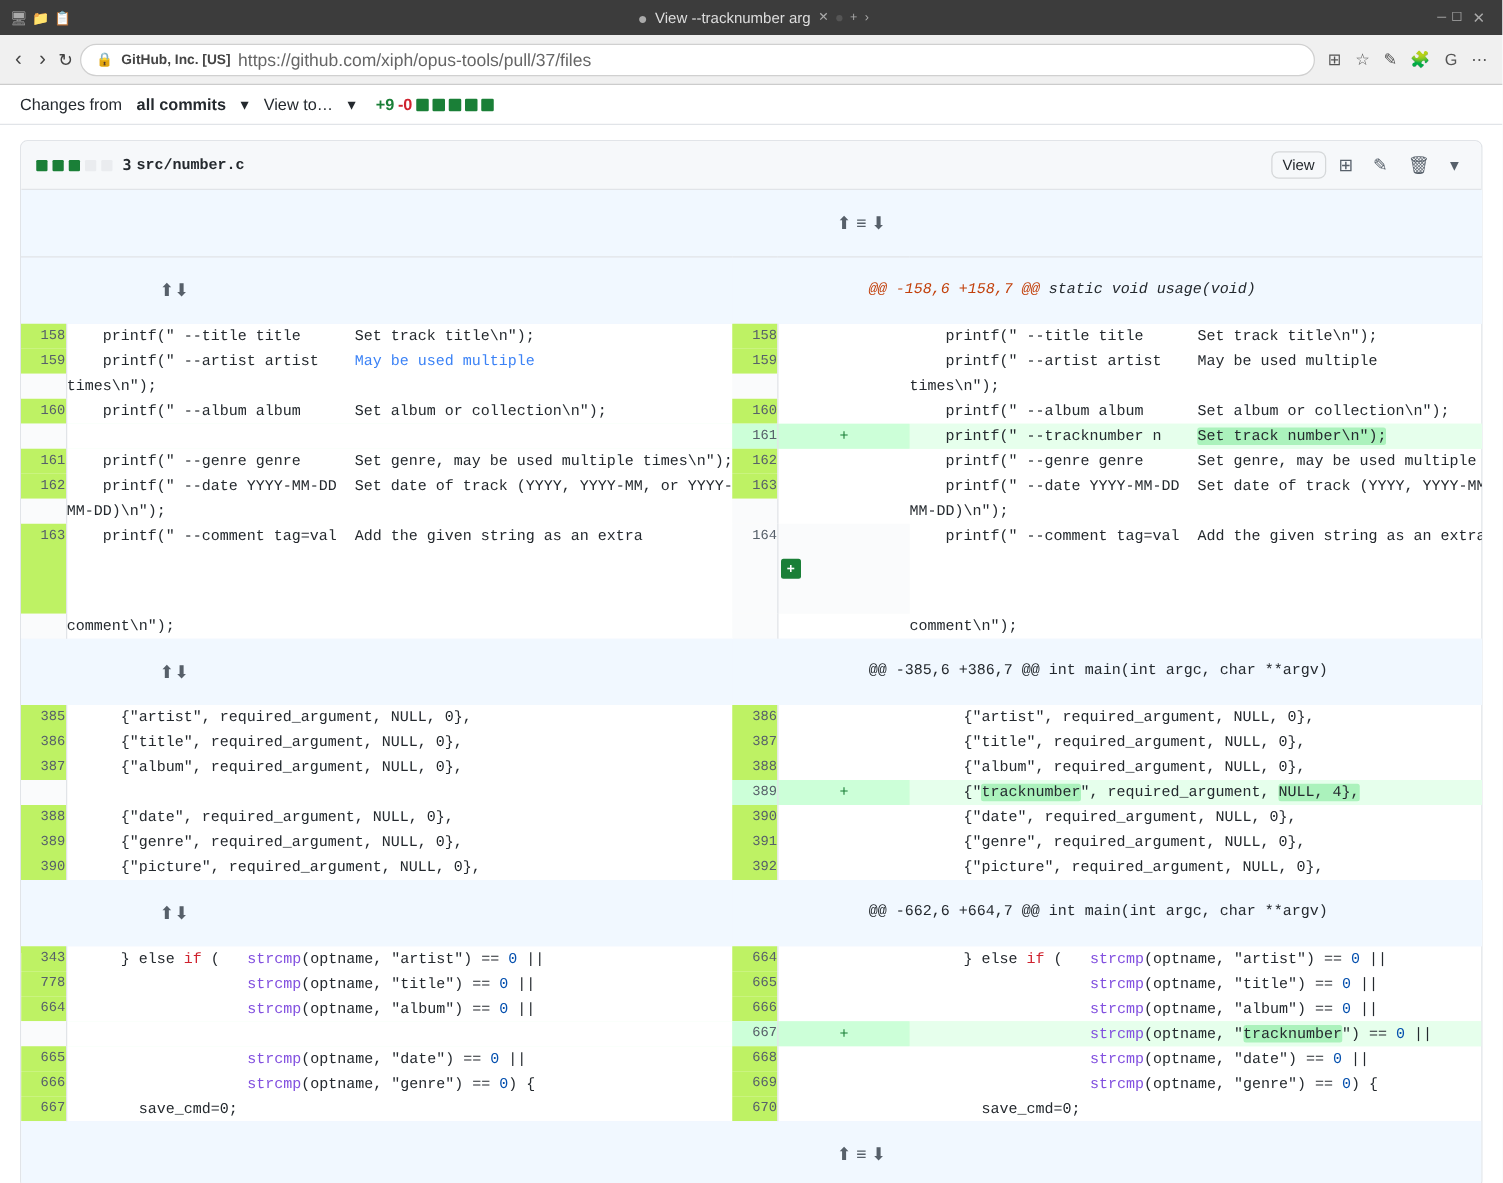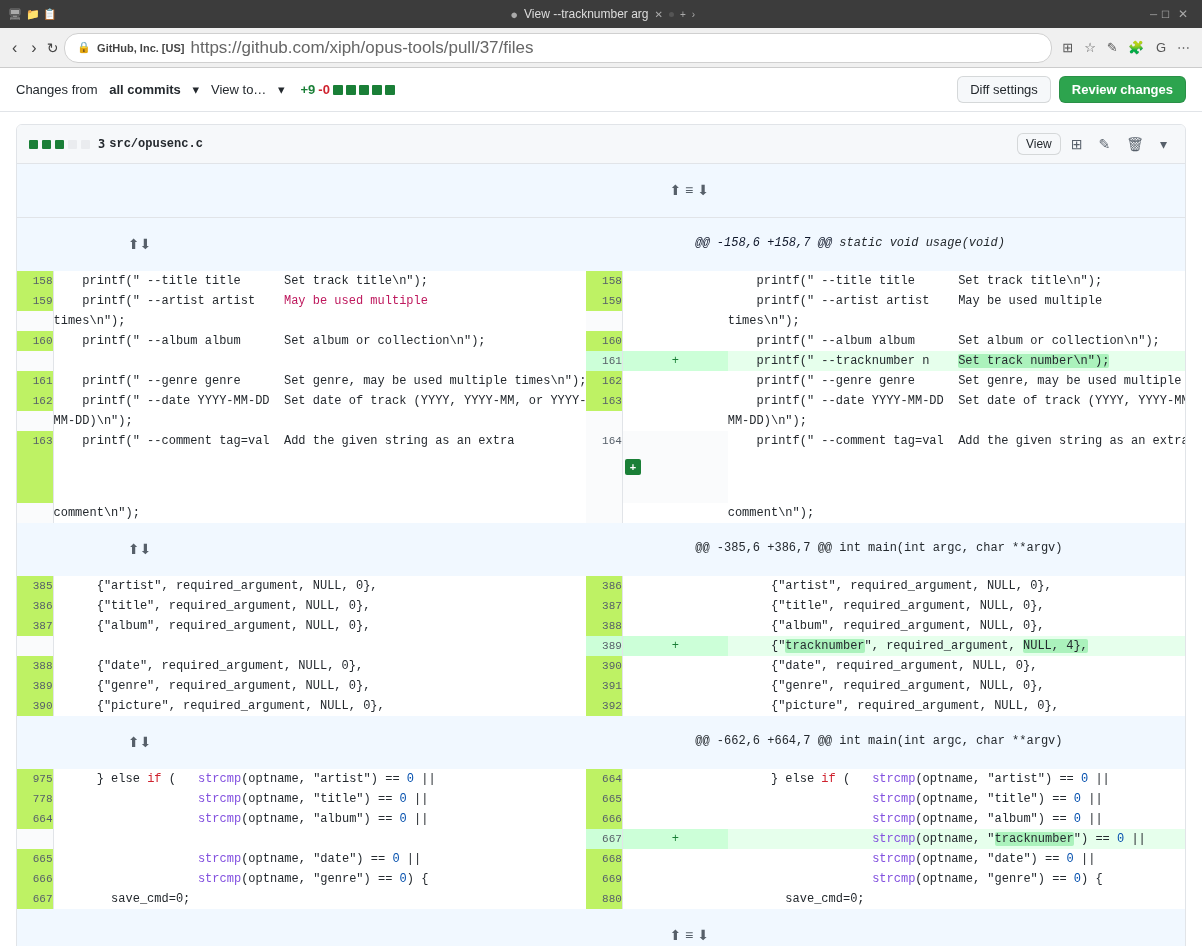--- a/index.html
+++ b/index.html
@@ -26,21 +26,21 @@
     .file-name { font-size: 12px; font-family: 'SFMono-Regular', Consolas, 'Liberation Mono', Menlo, monospace; color: #24292e; font-weight: 600; }
     .file-actions { margin-left: auto; display: flex; gap: 4px; }
     .file-action-btn { background: #f6f8fa; border: 1px solid rgba(27,31,36,0.15); border-radius: 6px; padding: 3px 8px; font-size: 12px; cursor: pointer; color: #24292e; }
     .icon-btn { background: none; border: none; color: #57606a; cursor: pointer; padding: 3px 6px; font-size: 14px; }
 
     
     .diff-table { width: 100%; border-collapse: collapse; font-family: 'SFMono-Regular', Consolas, 'Liberation Mono', Menlo, monospace; font-size: 12px; }
     .diff-table td { padding: 0; vertical-align: top; white-space: pre; }
     .hunk-header { background: #f1f8ff; color: #57606a; font-style: italic; }
     .hunk-header td { padding: 4px 8px; border-top: 1px solid #e1e4e8; }
-    .hunk-header .hunk-text { color: #0f172a; }
+    .hunk-header .hunk-text { color: #c2410c; }
     .hunk-header .fn-name { color: #24292e; }
     .line-num { color: #57606a; text-align: right; padding: 0 8px; min-width: 36px; user-select: none; border-right: 1px solid #e1e4e8; background: #fafbfc; font-size: 11px; line-height: 20px; }
     .line-content { padding: 0 8px; line-height: 20px; color: #24292e; }
     .line-add { background: #e6ffec; }
     .line-add .line-num { background: #ccffd8; }
     .line-add .line-content { background: #e6ffec; }
     .line-add-marker { background: #ccffd8; color: #1a7f37; text-align: center; min-width: 16px; padding: 0 4px; line-height: 20px; }
     .line-normal .line-num { background: #bef264; }
     .line-marker { min-width: 16px; padding: 0 4px; text-align: center; line-height: 20px; color: #57606a; }
     .keyword { color: #cf222e; }
@@ -63,21 +63,21 @@
 
     
     .win-titlebar { background: #3c3c3c; display: flex; align-items: center; padding: 0 8px; height: 28px; }
     .nav-bar { background: #f0f0f0; display: flex; align-items: center; padding: 4px 8px; gap: 6px; height: 40px; border-bottom: 1px solid #ccc; }
     .nav-arrow { background: none; border: none; color: #444; font-size: 16px; cursor: pointer; padding: 2px 4px; border-radius: 3px; }
     .nav-arrow:disabled { color: #aaa; cursor: default; }
     .nav-reload { background: none; border: none; color: #444; font-size: 14px; cursor: pointer; }
     .url-bar { flex: 1; background: white; border: 1px solid #d0d0d0; border-radius: 14px; padding: 4px 12px; font-size: 12px; display: flex; align-items: center; gap: 6px; }
     .url-lock { color: #1a7f37; font-size: 11px; }
     .url-site { color: #444; font-weight: 600; font-size: 11px; }
-    .url-path { color: #666; font-size: 17px; }
+    .url-path { color: #666; font-size: 14px; }
     .nav-extras { display: flex; gap: 3px; }
     .nav-extra-btn { background: none; border: none; color: #555; font-size: 13px; cursor: pointer; padding: 2px 4px; }
     .win-min-btn { background: none; border: none; color: #aaa; font-size: 10px; cursor: pointer; padding: 2px; }
     .win-max-btn { background: none; border: none; color: #aaa; font-size: 10px; cursor: pointer; padding: 2px; }
     .win-x-btn { background: none; border: none; color: #aaa; font-size: 12px; cursor: pointer; padding: 2px 6px; }
     .win-bar-right { display: flex; align-items: center; }
   </style>
 </head>
 <body>
 
@@ -135,38 +135,34 @@
     <div class="diff-stats">
       <span class="additions">+9</span>
       <span class="deletions">-0</span>
       <span class="stat-block green"></span>
       <span class="stat-block green"></span>
       <span class="stat-block green"></span>
       <span class="stat-block green"></span>
       <span class="stat-block green"></span>
     </div>
 
-    <div class="toolbar-right">
-      <button class="btn btn-default">Diff settings</button>
-      <button class="btn btn-success">Review changes</button>
-    </div>
   </div>
 
   <div class="file-container">
 
     <div class="file-header">
       <div style="display:flex;align-items:center;gap:4px;margin-right:8px;">
         <span style="background:#1a7f37;width:9px;height:9px;border-radius:1px;display:inline-block;"></span>
         <span style="background:#1a7f37;width:9px;height:9px;border-radius:1px;display:inline-block;"></span>
         <span style="background:#1a7f37;width:9px;height:9px;border-radius:1px;display:inline-block;"></span>
         <span style="background:#eaecef;width:9px;height:9px;border-radius:1px;display:inline-block;"></span>
         <span style="background:#eaecef;width:9px;height:9px;border-radius:1px;display:inline-block;"></span>
       </div>
       <span style="font-size:12px;font-weight:600;font-family:monospace;margin-right:4px;">3</span>
-      <span class="file-name">src/opusenc.c</span>
+      <span class="file-name">src/number.c</span>
       <div class="file-actions">
         <button class="file-action-btn">View</button>
         <button class="icon-btn">⊞</button>
         <button class="icon-btn">✎</button>
         <button class="icon-btn">🗑</button>
         <button class="icon-btn">▾</button>
       </div>
     </div>
 
     <div class="diff-wrapper">
@@ -191,21 +187,21 @@
           <tr class="line-normal">
             <td class="line-num">158</td>
             <td class="line-content">    printf(" --title title      Set track title\n");</td>
             <td class="line-num">158</td>
             <td class="line-marker"></td>
             <td class="line-content">    printf(" --title title      Set track title\n");</td>
           </tr>
 
           <tr class="line-normal">
             <td class="line-num">159</td>
-            <td class="line-content">    printf(" --artist artist    <span style="color:#be185d">May be used multiple</span></td>
+            <td class="line-content">    printf(" --artist artist    <span style="color:#3b82f6">May be used multiple</span></td>
             <td class="line-num">159</td>
             <td class="line-marker"></td>
             <td class="line-content">    printf(" --artist artist    May be used multiple</td>
           </tr>
           <tr class="line-normal">
             <td class="line-num" style="background:#fafbfc;"></td>
             <td class="line-content">times\n");</td>
             <td class="line-num" style="background:#fafbfc;"></td>
             <td class="line-marker"></td>
             <td class="line-content">times\n");</td>
@@ -331,21 +327,21 @@
           <tr class="section-expand">
             <td colspan="2" style="padding:4px 8px;background:#f1f8ff;">
               <button class="expand-icon">⬆⬇</button>
             </td>
             <td colspan="3" style="background:#f1f8ff;padding:4px 8px;">
               <span class="hunk-text">@@ -662,6 +664,7 @@ </span><span class="fn-name">int main(int argc, char **argv)</span>
             </td>
           </tr>
 
           <tr class="line-normal">
-            <td class="line-num">975</td>
+            <td class="line-num">343</td>
             <td class="line-content">      } else <span class="keyword">if</span> (<span class="fn-call">strcmp</span>(optname, "artist") == <span class="number-lit">0</span> ||</td>
             <td class="line-num">664</td>
             <td class="line-marker"></td>
             <td class="line-content">      } else <span class="keyword">if</span> (<span class="fn-call">strcmp</span>(optname, "artist") == <span class="number-lit">0</span> ||</td>
           </tr>
           <tr class="line-normal">
             <td class="line-num">778</td>
             <td class="line-content">                 <span class="fn-call">strcmp</span>(optname, "title") == <span class="number-lit">0</span> ||</td>
             <td class="line-num">665</td>
             <td class="line-marker"></td>
@@ -377,21 +373,21 @@
           <tr class="line-normal">
             <td class="line-num">666</td>
             <td class="line-content">                 <span class="fn-call">strcmp</span>(optname, "genre") == <span class="number-lit">0</span>) {</td>
             <td class="line-num">669</td>
             <td class="line-marker"></td>
             <td class="line-content">                 <span class="fn-call">strcmp</span>(optname, "genre") == <span class="number-lit">0</span>) {</td>
           </tr>
           <tr class="line-normal">
             <td class="line-num">667</td>
             <td class="line-content">        save_cmd=0;</td>
-            <td class="line-num">880</td>
+            <td class="line-num">670</td>
             <td class="line-marker"></td>
             <td class="line-content">        save_cmd=0;</td>
           </tr>
 
           <tr class="section-expand">
             <td colspan="5" style="padding:4px 8px;background:#f1f8ff;text-align:center;">
               <button class="expand-icon">⬆ ≡ ⬇</button>
             </td>
           </tr>
 

